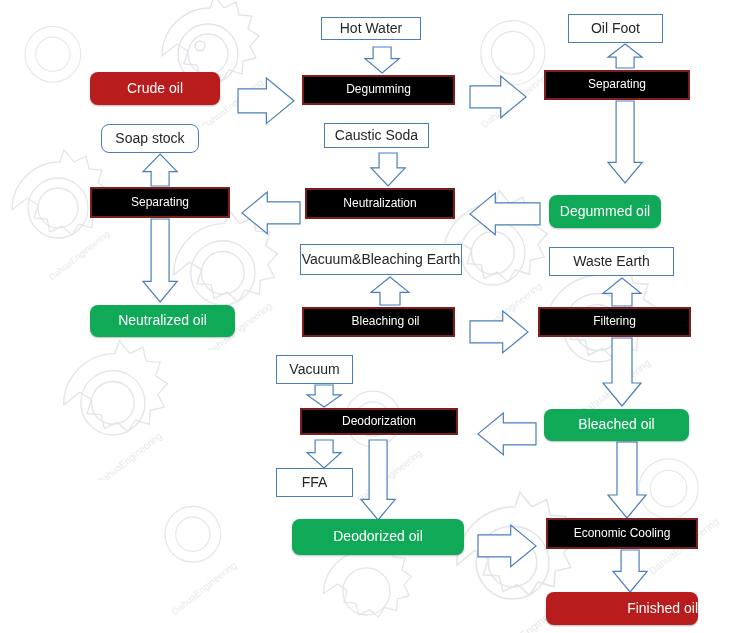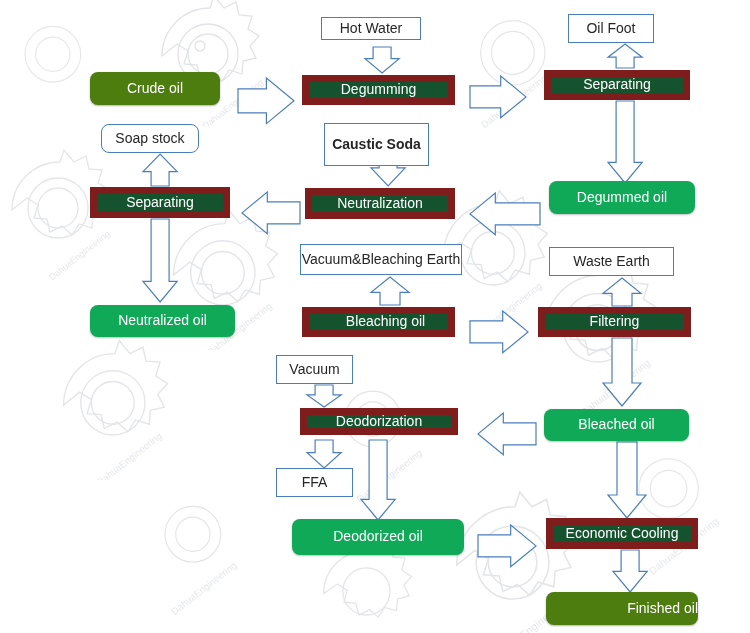--- a/index.html
+++ b/index.html
@@ -37,37 +37,37 @@
   }
 
   .node.plain {
     background: #ffffff;
     border: 1px solid #4A7EBB;
     color: #262626;
     font-size: 14px;
   }
 
   .node.process {
-    background: #14532d;
-    border: 7px solid #7f1d1d;
+    background: #000000;
+    border: 2px solid #7f1d1d;
     color: #ffffff;
-    font-size: 14px;
+    font-size: 12px;
   }
 
   .node.product {
     background: #0FA958;
     border: none;
     border-radius: 8px;
     color: #ffffff;
     font-size: 14px;
     box-shadow: 0 1px 2px rgba(0,0,0,0.25);
   }
 
   .node.final {
-    background: #4d7c0f;
+    background: #b91c1c;
     border: none;
     border-radius: 8px;
     color: #ffffff;
     font-size: 14px;
     box-shadow: 0 1px 2px rgba(0,0,0,0.3);
   }
 
   
   .arrow {
     position: absolute;
@@ -335,33 +335,33 @@
   <div id="node-layer">
       <div class="node final" style="left: 90px; top: 72px; width: 130px; height: 33px;">
         <span>Crude oil</span>
       </div>
       <div class="node plain" style="left: 321px; top: 17px; width: 100px; height: 23px;">
         <span>Hot Water</span>
       </div>
       <div class="node process" style="left: 302px; top: 75px; width: 153px; height: 30px;">
         <span>Degumming</span>
       </div>
-      <div class="node plain" style="left: 568px; top: 14px; width: 86px; height: 29px;">
+      <div class="node plain" style="left: 568px; top: 14px; width: 95px; height: 29px;">
         <span>Oil Foot</span>
       </div>
       <div class="node process" style="left: 544px; top: 70px; width: 146px; height: 30px;">
         <span>Separating</span>
       </div>
       <div class="node plain" style="left: 101px; top: 124px; width: 98px; height: 29px; border-radius: 8px;">
         <span>Soap stock</span>
       </div>
-      <div class="node plain" style="left: 324px; top: 123px; width: 105px; height: 43px; font-weight: bold;">
+      <div class="node plain" style="left: 324px; top: 123px; width: 105px; height: 25px;">
         <span>Caustic Soda</span>
       </div>
-      <div class="node product" style="left: 549px; top: 181px; width: 146px; height: 33px;">
+      <div class="node product" style="left: 549px; top: 195px; width: 112px; height: 33px;">
         <span>Degummed oil</span>
       </div>
       <div class="node process" style="left: 90px; top: 187px; width: 140px; height: 31px;">
         <span>Separating</span>
       </div>
       <div class="node process" style="left: 305px; top: 188px; width: 150px; height: 31px;">
         <span>Neutralization</span>
       </div>
       <div class="node plain" style="left: 300px; top: 244px; width: 162px; height: 31px;">
         <span>Vacuum&amp;Bleaching Earth</span>

